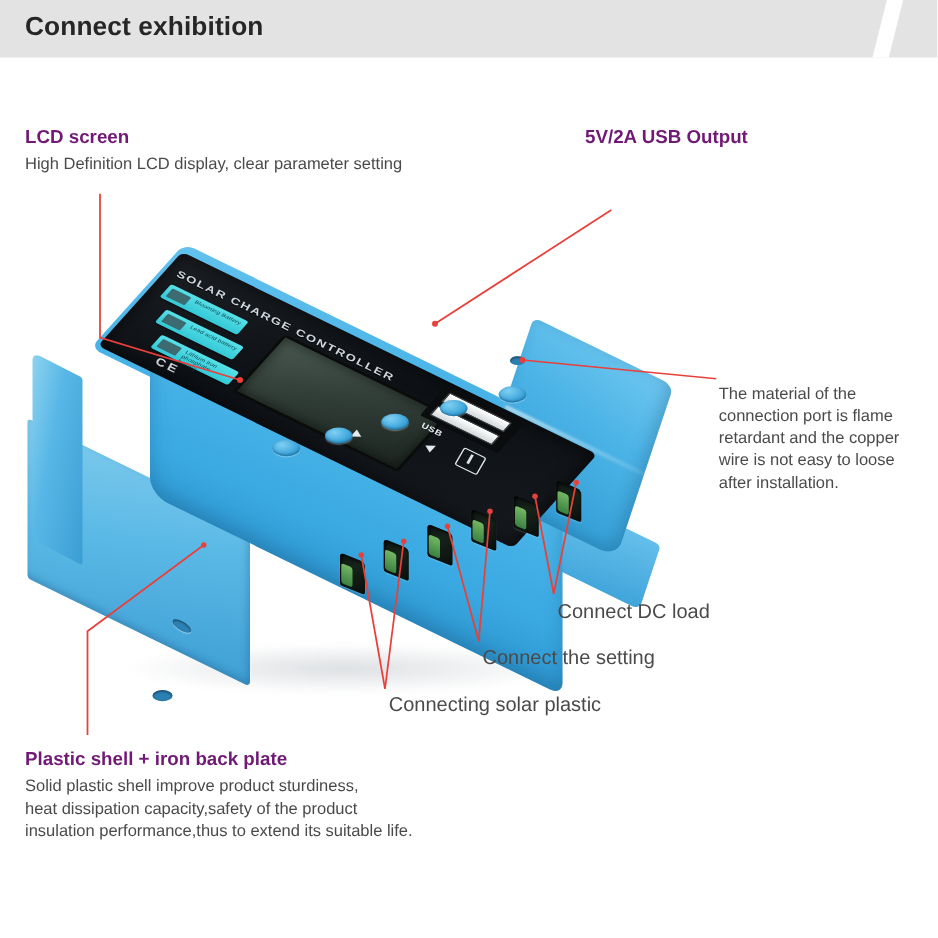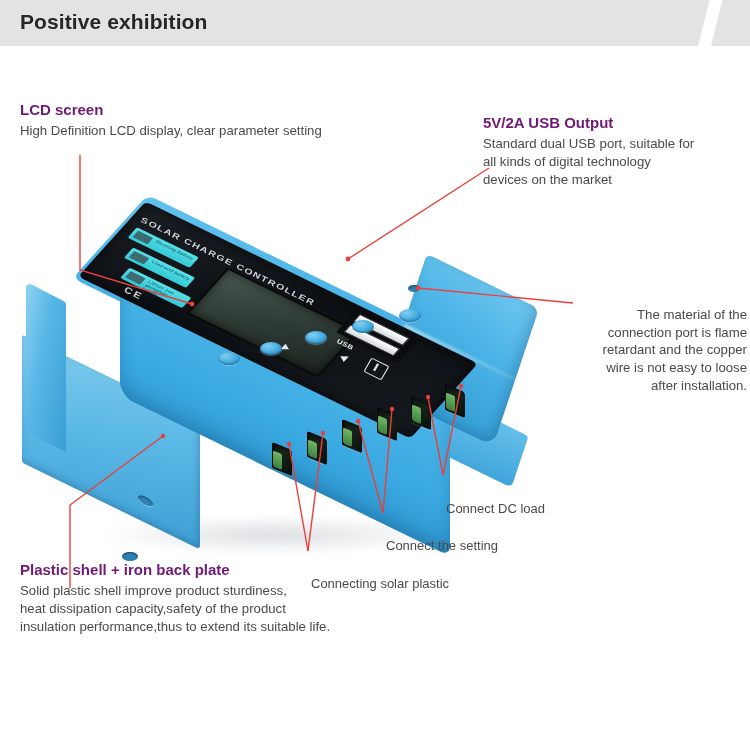--- a/index.html
+++ b/index.html
@@ -62,31 +62,30 @@
   .callout-body {
     font-size: 13.2px;
     font-weight: normal;
     color: #4a4a4a;
     line-height: 1.34;
     margin: 0;
     white-space: pre-line;
   }
 
   .co-lcd      { left: 20px;  top: 100px; width: 400px; }
-  .co-usb      { left: 483px; top: 100px; width: 258px; margin-top: 13px; }
+  .co-usb      { left: 468px; top: 100px; width: 258px; }
   .co-alu      { left: 575px; top: 294px; width: 172px; }
-  .co-alu .callout-body { margin-top: 12px; text-align: right; }
-  .co-shell    { left: 20px;  top: 560px; width: 430px; }
+  .co-alu .callout-body { margin-top: 12px; }
+  .co-shell    { left: 20px;  top: 598px; width: 430px; }
 
   .tag {
     position: absolute;
-    font-size: 13px;
+    font-size: 16px;
     color: #4a4a4a;
     white-space: nowrap;
-    margin-top: 20px;
   }
   .tag-dc      { left: 446px; top: 481px; }
   .tag-battery { left: 386px; top: 518px; }
   .tag-solar   { left: 311px; top: 556px; }
 
   
   .leader-layer {
     position: absolute;
     left: 0; top: 0;
     width: 750px; height: 750px;
@@ -346,21 +345,21 @@
     width: 12px; height: 7px;
     border-radius: 50%;
     background: #2b80b3;
     box-shadow: inset 0 1px 2px rgba(0,0,0,.5);
   }
 </style>
 </head>
 <body>
 
 <div class="header-bar">
-  <div class="header-title">Positive exhibition</div>
+  <div class="header-title">Connect exhibition</div>
 </div>
 
 <div class="product-stage">
 
   <div class="ground-shadow"></div>
 
   <div class="backplate-left">
     <span class="hole h1"></span>
     <span class="hole h2"></span>
   </div>
@@ -459,23 +458,20 @@
   </g>
 </svg>
 
 <div class="callout co-lcd">
   <p class="callout-title">LCD screen</p>
   <p class="callout-body">High Definition LCD display, clear parameter setting</p>
 </div>
 
 <div class="callout co-usb">
   <p class="callout-title">5V/2A USB Output</p>
-  <p class="callout-body">Standard dual USB port, suitable for
-all kinds of digital technology
-devices on the market</p>
 </div>
 
 <div class="callout co-alu">
   <p class="callout-body">The material of the
 connection port is flame
 retardant and the copper
 wire is not easy to loose
 after installation.</p>
 </div>
 

